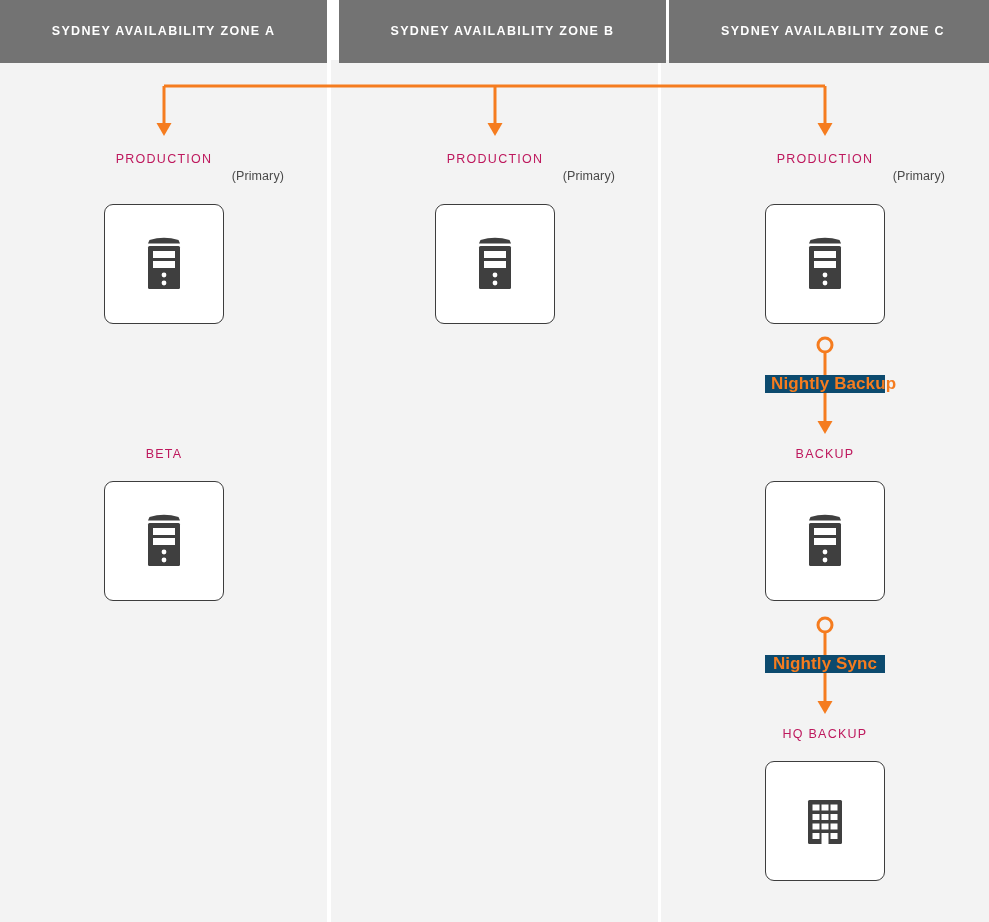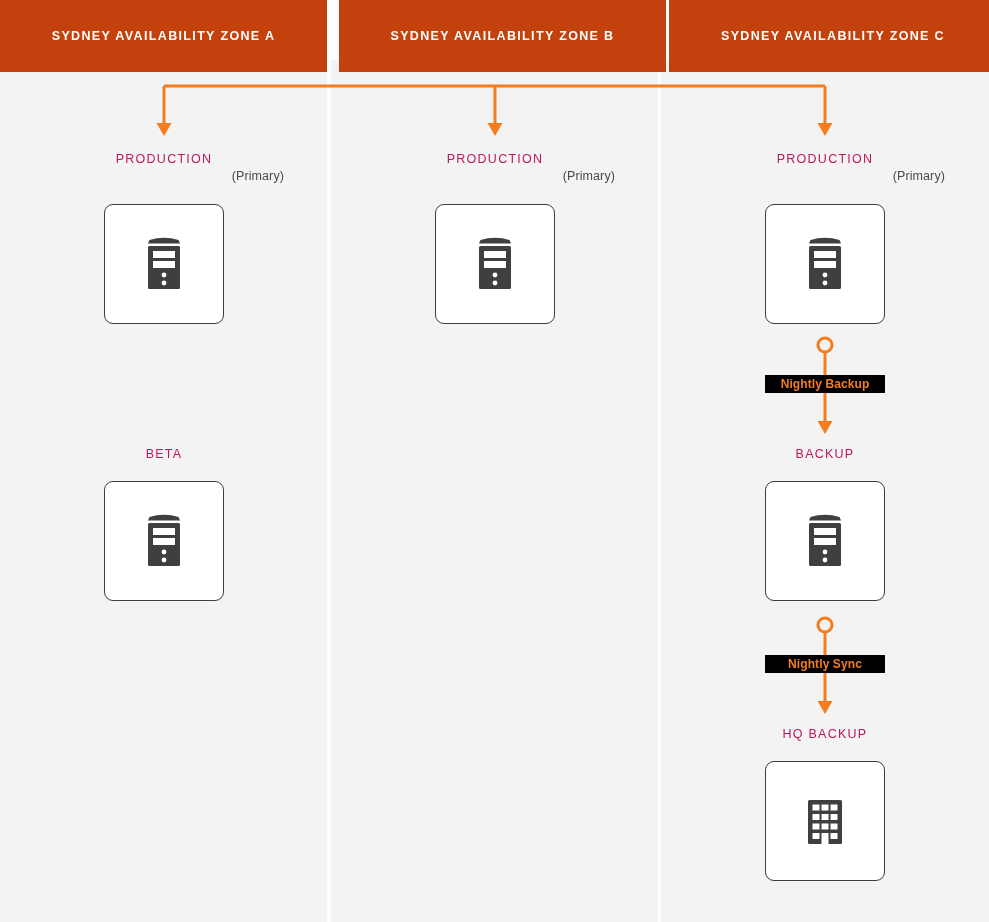--- a/index.html
+++ b/index.html
@@ -8,22 +8,22 @@
     width:989px;height:922px;
     background:#ffffff;
     font-family:"Liberation Sans","DejaVu Sans",sans-serif;
     overflow:hidden;
     position:relative;
   }
   #stage{position:relative;width:989px;height:922px;overflow:hidden;background:#ffffff;}
 
   
   .zone-header{
-    position:absolute;top:0;height:72px;
-    background:#c2410c;
+    position:absolute;top:0;height:63px;
+    background:#737373;
     display:flex;align-items:center;justify-content:center;
     box-sizing:border-box;
   }
   .zone-header-label{
     color:#ffffff;
     font-size:12.5px;
     font-weight:700;
     letter-spacing:1.35px;
     text-transform:uppercase;
     white-space:nowrap;
@@ -78,28 +78,28 @@
   }
   .card.no-sub{margin-top:20px;}
 
   .icon-svg{display:block;}
 
   
   .conn{position:absolute;}
   .conn svg{display:block;overflow:visible;}
   .conn-label{
     position:absolute;
-    font-size:12px;
+    font-size:17px;
     font-weight:700;
     color:#F57C1F;
     letter-spacing:0.1px;
     white-space:nowrap;
     text-align:center;
     line-height:14px;
-    background:#000000;
+    background:#0c4a6e;
     padding:2px 6px;
   }
 </style>
 </head>
 <body>
 
 <div id="stage">
 
   <div class="zone-col" id="zc-a"></div>
   <div class="zone-col" id="zc-b"></div>

